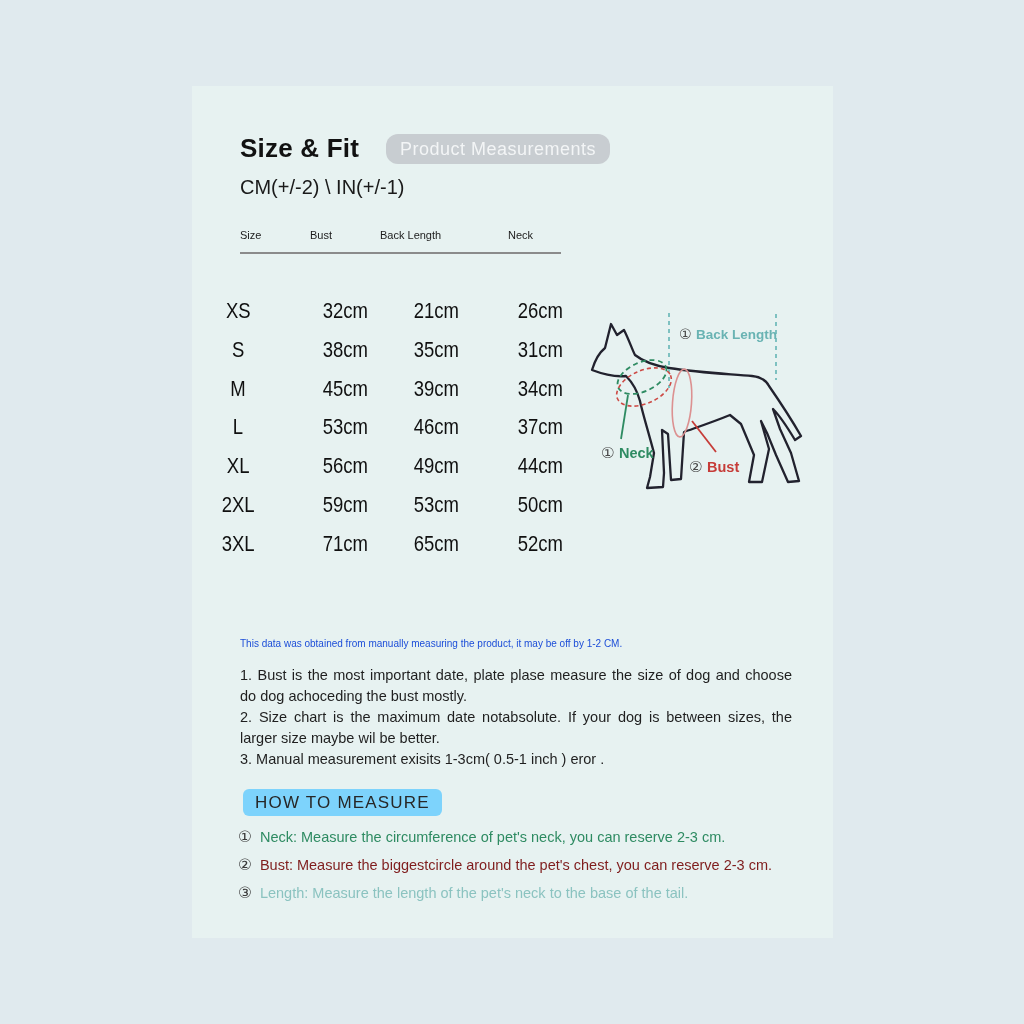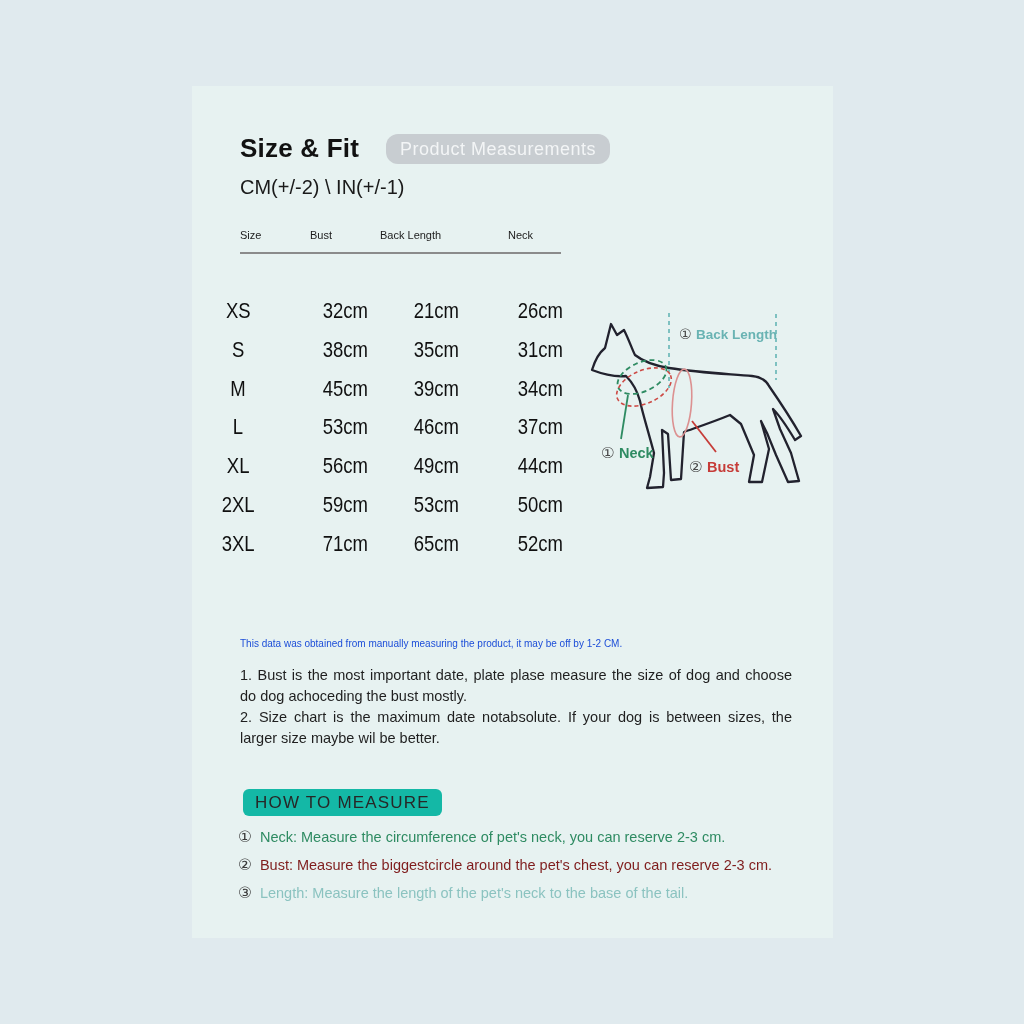--- a/index.html
+++ b/index.html
@@ -39,21 +39,21 @@
   .c-size{left:203px;width:70px;}
   .c-bust{left:288px;width:114px;}
   .c-back{left:391px;width:90px;}
   .c-neck{left:495px;width:90px;}
   
   .disclaimer{left:240px;top:638px;width:560px;font-size:10px;color:#1d4ed8;}
   .notes{left:240px;top:665px;width:552px;font-size:14.5px;line-height:21px;color:#1f1f1f;text-align:justify;}
   .notes p{margin:0;}
   .htm-badge{
     left:243px;top:789px;height:27px;line-height:27px;
-    background:#14b8a6;border-radius:6px;padding:0 12px;
+    background:#7dd3fc;border-radius:6px;padding:0 12px;
     color:#272727;font-size:17px;letter-spacing:1.2px;
   }
   .measure-item{left:238px;width:600px;height:20px;font-size:14.5px;white-space:nowrap;}
   .m-num{color:#3a3a3a;font-size:15.5px;margin-right:8px;}
   .mi-1{top:828px;}
   .mi-2{top:856px;}
   .mi-3{top:884px;}
   
   .dog-svg{left:583px;top:303px;}
   .dog-svg text{font-family:"Liberation Sans","DejaVu Sans",sans-serif;}
@@ -159,20 +159,21 @@
   <text x="18" y="155" font-size="15" fill="#4a4a4a">①</text>
   <text x="36" y="155" font-size="14.5" font-weight="bold" fill="#2e8b62">Neck</text>
   <text x="106" y="169" font-size="15" fill="#4a4a4a">②</text>
   <text x="124" y="169" font-size="14.5" font-weight="bold" fill="#c63c38">Bust</text>
 </svg>
 
 <div class="abs disclaimer">This data was obtained from manually measuring the product, it may be off by 1-2 CM.</div>
 <div class="abs notes">
   <p>1. Bust is the most important date, plate plase measure the size of dog and choose do dog achoceding the bust mostly.</p>
   <p>2. Size chart is the maximum date notabsolute. If your dog is between sizes, the larger size maybe wil be better.</p>
+  <p>3. Manual measurement exisits 1-3cm( 0.5-1 inch ) eror .</p>
 </div>
 
 <div class="abs htm-badge">HOW TO MEASURE</div>
 
 <div class="abs measure-item mi-1">
   <span class="m-num">①</span><span style="color: rgb(46, 139, 98);">Neck: Measure the circumference of pet's neck, you can reserve 2-3 cm.</span>
 </div>
 <div class="abs measure-item mi-2">
   <span class="m-num">②</span><span style="color: #7f1d1d;">Bust:  Measure the biggestcircle around the pet's chest, you can reserve 2-3 cm.</span>
 </div>

